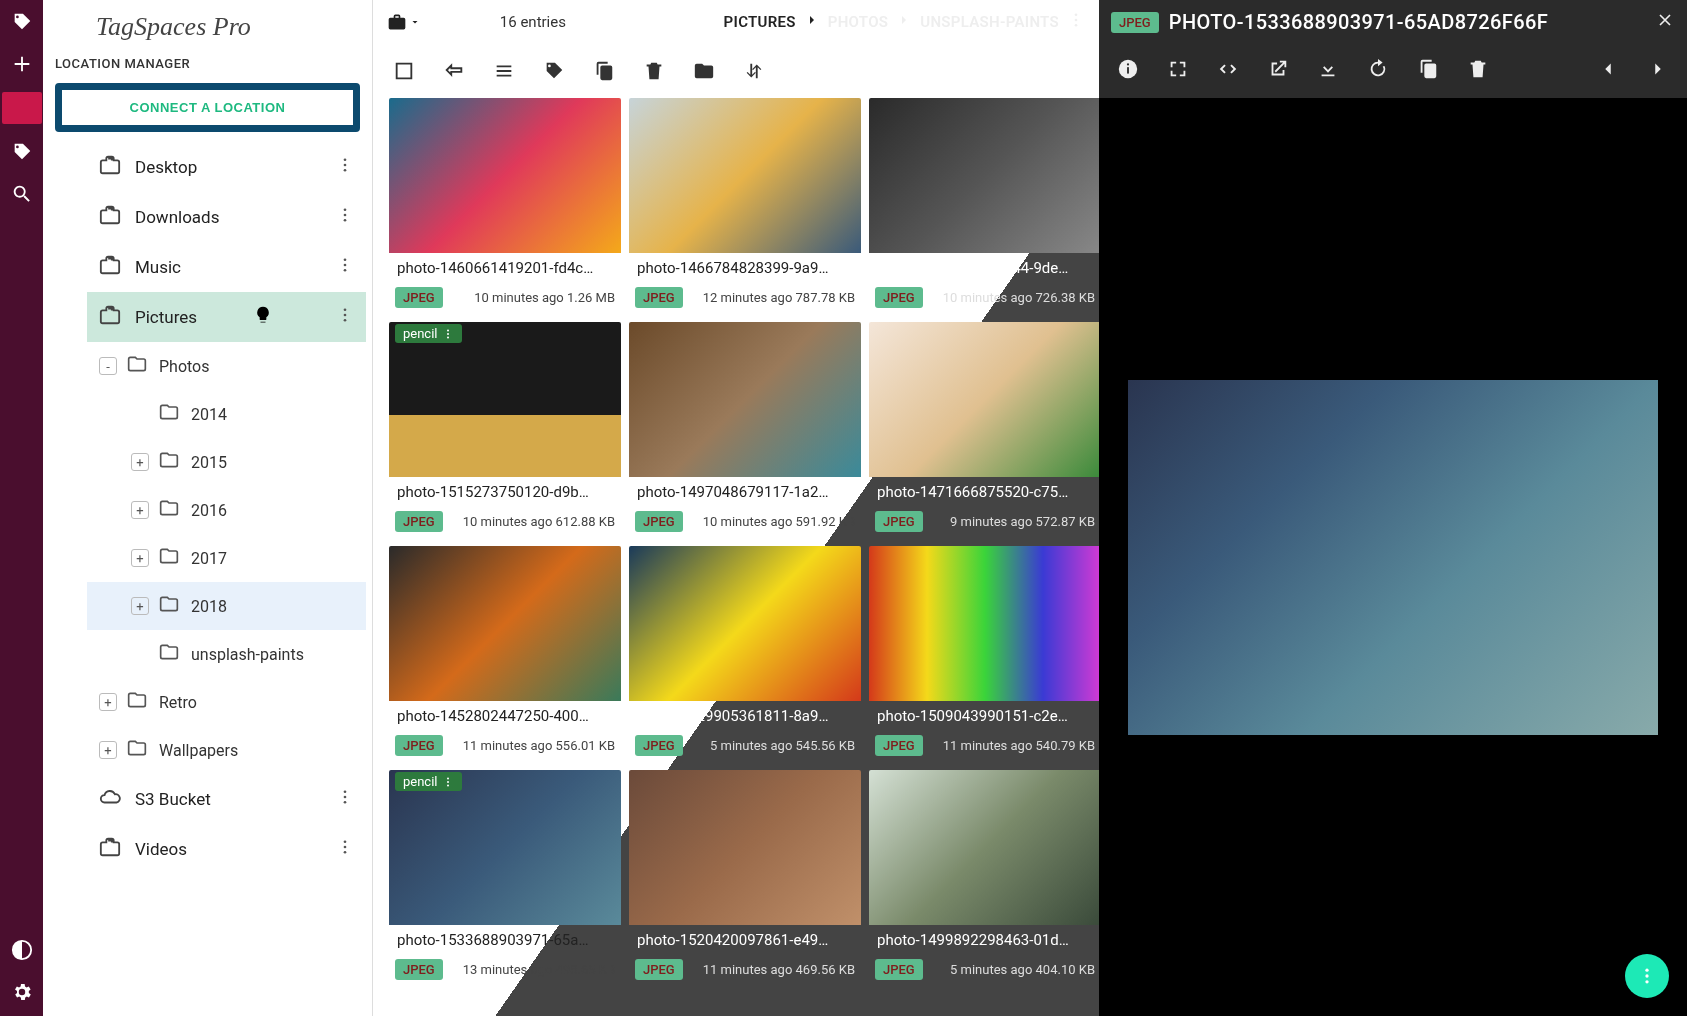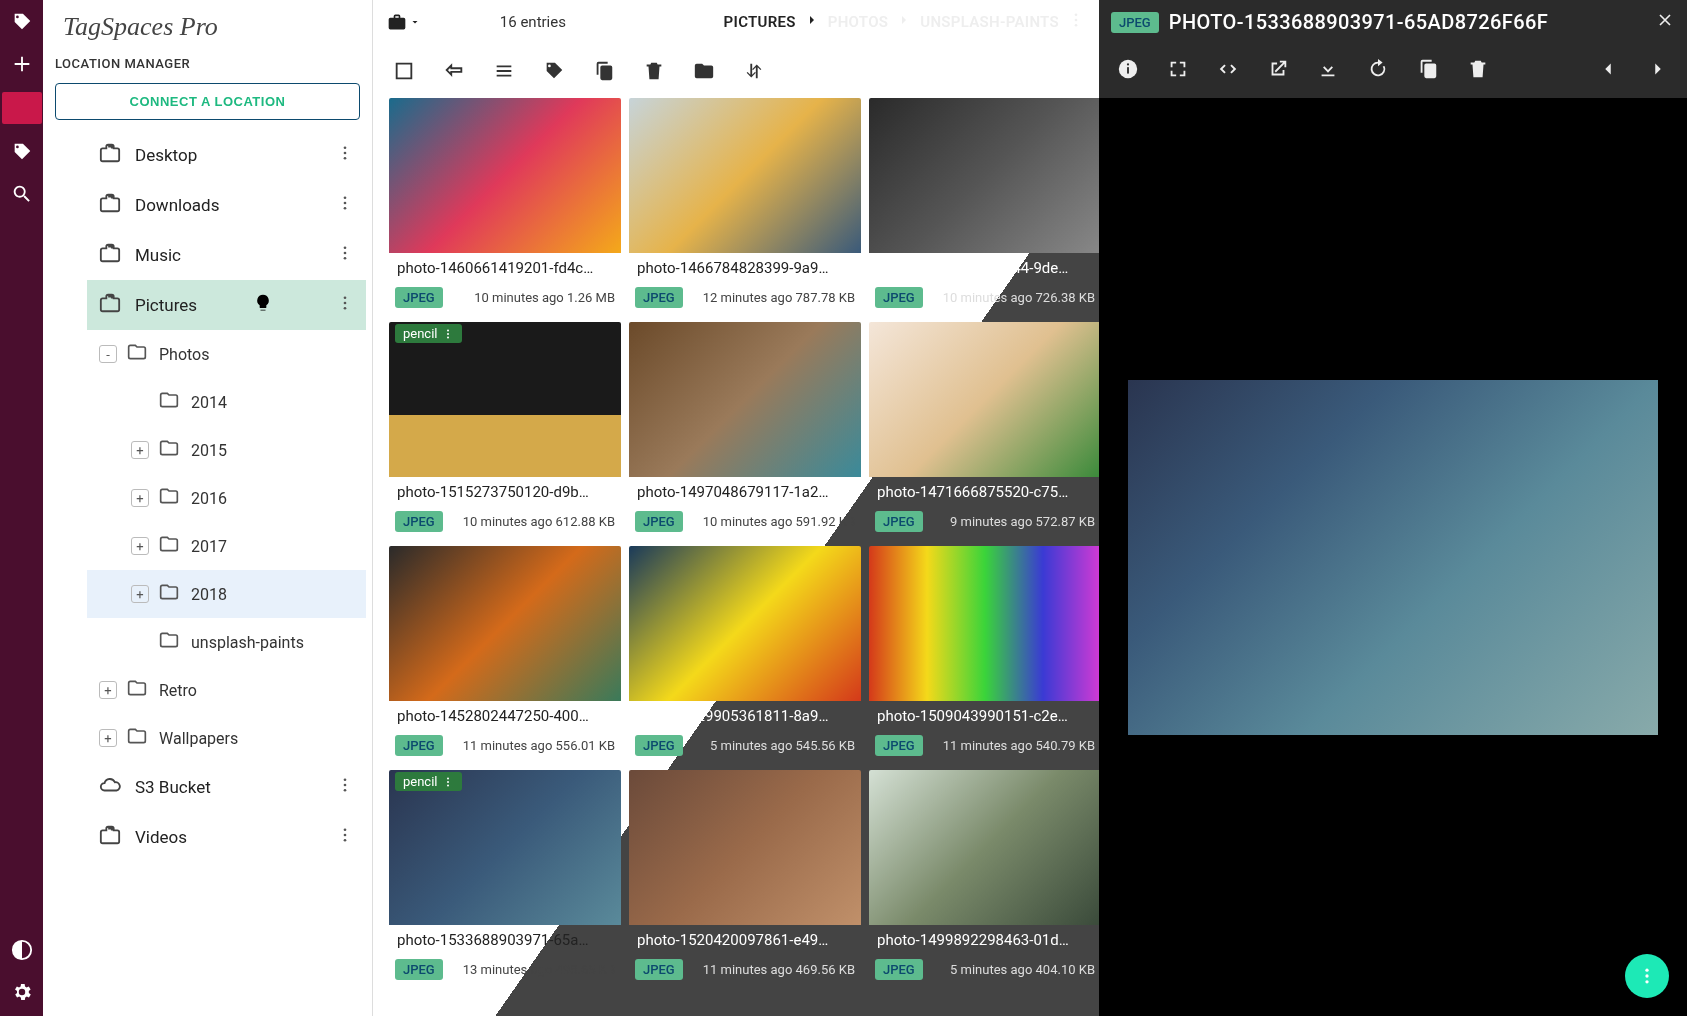--- a/index.html
+++ b/index.html
@@ -7,23 +7,23 @@
 .app { display: flex; width: 100%; height: 100%; }
 
 
 .rail { width: 43px; background: #4a0e2e; display: flex; flex-direction: column; align-items: center; padding-top: 8px; gap: 14px; position: relative; }
 .rail .ic { width: 28px; height: 28px; display: flex; align-items: center; justify-content: center; color: #fff; cursor: pointer; }
 .rail .ic.active { background: #c9184a; border-radius: 2px; padding: 16px 20px; margin: 0 -10px; }
 .rail .btm { margin-top: auto; margin-bottom: 10px; display: flex; flex-direction: column; gap: 14px; }
 
 
 .sidebar { width: 330px; background: #fff; border-right: 1px solid #ddd; display: flex; flex-direction: column; overflow: hidden; }
-.brand { padding: 12px 20px 4px; font-family: cursive; font-size: 26px; color: #444; font-style: italic; }
+.brand { padding: 12px 20px 4px; font-family: cursive; font-size: 26px; color: #444; font-style: italic; margin-left: 33px; }
 .lmgr { padding: 10px 12px 6px; font-size: 13px; letter-spacing: 0.5px; color: #333; font-weight: 500; }
-.connect { margin: 6px 12px 10px; background: #fff; border: 1px solid #0c4a6e; color: #1eb980; font-size: 13px; font-weight: 600; letter-spacing: 0.5px; padding: 10px; border-radius: 4px; cursor: pointer; }
+.connect { margin: 6px 12px 10px; background: #fff; border: 7px solid #0c4a6e; color: #1eb980; font-size: 13px; font-weight: 600; letter-spacing: 0.5px; padding: 10px; border-radius: 4px; cursor: pointer; }
 .tree { flex: 1; overflow-y: auto; padding-right: 6px; padding-left: 44px; }
 .tree::-webkit-scrollbar { width: 8px; }
 .tree::-webkit-scrollbar-thumb { background: #bbb; border-radius: 4px; }
 .loc { display: flex; align-items: center; padding: 12px 12px; font-size: 17px; color: #222; cursor: pointer; }
 .loc.active { background: #cce8dc; }
 .loc .fold-ic { margin-right: 14px; }
 .loc .more { margin-left: auto; color: #555; }
 .loc .highlight { margin-left: auto; margin-right: 8px; }
 .sub { display: flex; align-items: center; padding: 12px 12px 12px 12px; font-size: 16px; color: #333; cursor: pointer; }
 .sub.sel { background: #e8f1fb; }
@@ -39,21 +39,21 @@
 .topbar .crumbs span.cr { cursor: pointer; }
 .toolbar { height: 54px; display: flex; align-items: center; gap: 28px; padding: 0 20px; }
 .toolbar .tic { color: #333; cursor: pointer; width: 22px; height: 22px; display: flex; align-items: center; justify-content: center; }
 .grid { flex: 1; overflow-y: auto; padding: 0 8px 8px 16px; display: grid; grid-template-columns: repeat(3, 232px); gap: 8px; align-content: start; }
 .card { position: relative; display: flex; flex-direction: column; border-radius: 2px; overflow: hidden; }
 .thumb { height: 155px; background: #223; position: relative; }
 .tag { position: absolute; top: 2px; left: 6px; background: #2d7a3d; color: #fff; font-size: 13px; padding: 2px 8px; border-radius: 3px; display: flex; align-items: center; gap: 4px; }
 .fname { background: rgba(40,40,40,0.0); color: #222; font-size: 15px; padding: 6px 8px; white-space: nowrap; overflow: hidden; text-overflow: ellipsis; }
 .card.dark .fname { color: #fff; }
 .meta { display: flex; align-items: center; padding: 4px 6px 6px; gap: 6px; font-size: 13px; }
-.badge { background: #5dbb8e; color: #0c4a6e; font-size: 13px; padding: 3px 8px; border-radius: 3px; font-weight: 500; }
+.badge { background: #5dbb8e; color: #7f1d1d; font-size: 13px; padding: 3px 8px; border-radius: 3px; font-weight: 500; }
 .time { margin-left: auto; color: #444; }
 .card.dark .time { color: #ddd; }
 
 
 .preview { width: 588px; background: #000; display: flex; flex-direction: column; }
 .phead { height: 44px; background: #2b2b2b; display: flex; align-items: center; padding: 0 12px; gap: 10px; }
 .phead .badge { background: #5dbb8e; }
 .phead .title { color: #ffffff; font-size: 20px; font-weight: 500; letter-spacing: 0.4px; }
 .phead .close { margin-left: auto; color: #eee; cursor: pointer; font-size: 20px; }
 .pbar { height: 54px; background: #2b2b2b; display: flex; align-items: center; padding: 0 18px; gap: 28px; }

